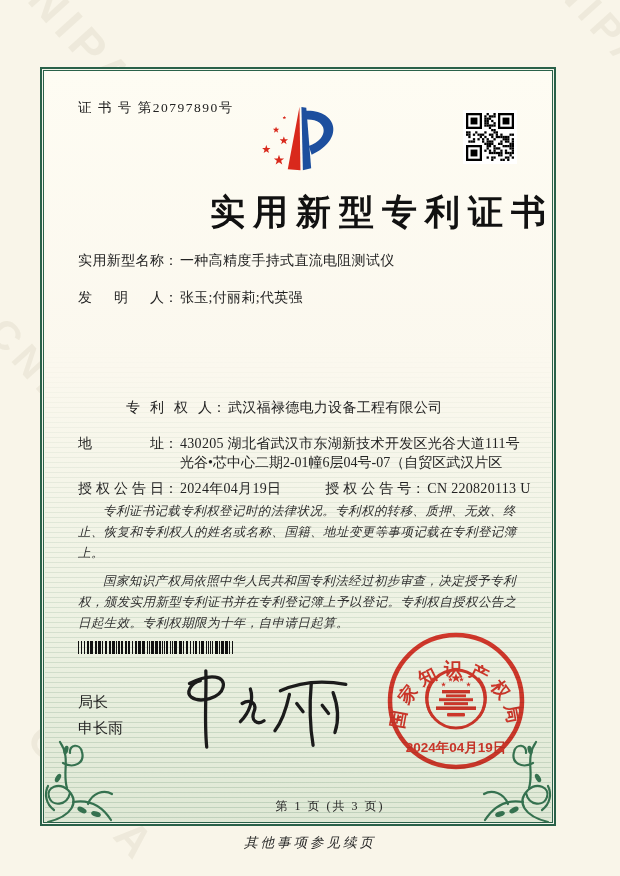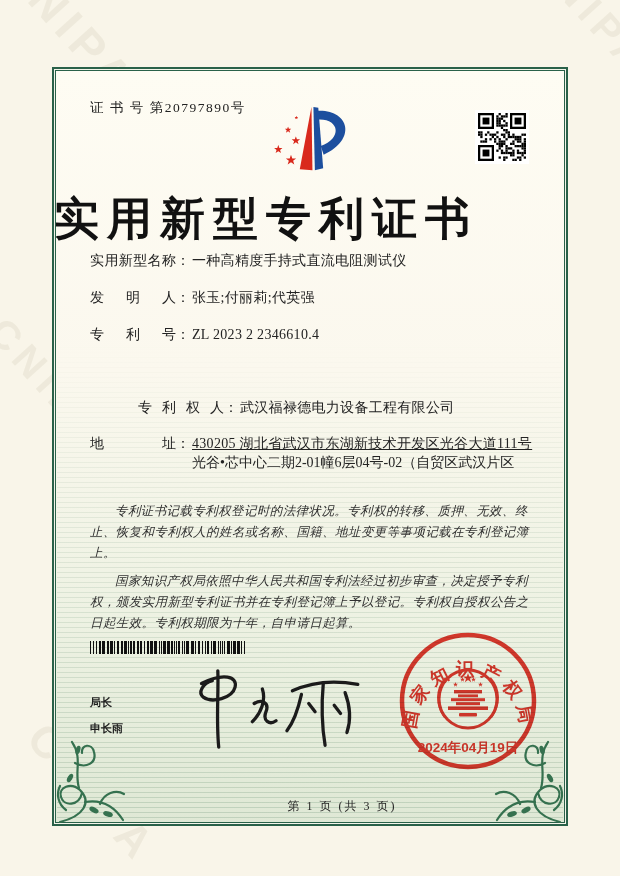--- a/index.html
+++ b/index.html
@@ -8,50 +8,50 @@
     background:#f9f5e9;
     font-family:"Liberation Serif","DejaVu Serif",serif;
     color:#1c1c1c;
   }
   .wm{
     position:absolute;font-family:"Liberation Sans","DejaVu Sans",sans-serif;
     font-weight:700;color:#e9e4d4;opacity:.65;letter-spacing:7px;
     transform:rotate(48deg);pointer-events:none;user-select:none;
   }
   .frame{
-    position:absolute;left:52px;top:67px;width:512px;height:755px;
+    position:absolute;left:40px;top:67px;width:512px;height:755px;
     border:2px solid #2a6149;
     box-shadow:inset 0 0 0 1px #f3f4e9, inset 0 0 0 2px #2a6149;
     background:linear-gradient(180deg,#fefcf3 0%,#fbf8ee 40%,#eef2e3 72%,#dfe8d5 100%);
   }
   .lines{
     position:absolute;inset:3px;pointer-events:none;
     background:repeating-linear-gradient(180deg, rgba(96,140,110,.25) 0 1px, rgba(96,140,110,0) 1px 5px);
     -webkit-mask-image:linear-gradient(180deg, transparent 0 36%, rgba(0,0,0,.45) 58%, #000 100%);
     mask-image:linear-gradient(180deg, transparent 0 36%, rgba(0,0,0,.45) 58%, #000 100%);
   }
   .certno{position:absolute;left:36px;top:30px;font-size:13.5px;letter-spacing:1.5px;color:#222;}
   .logo{position:absolute;left:206px;top:33px;width:100px;height:78px;}
   .qr{position:absolute;left:421px;top:41px;width:54px;height:54px;background:#fff;padding:3px;box-sizing:border-box;}
   .title{
-    position:absolute;left:0;top:120px;width:100%;text-align:left;
-    font-size:45px;font-weight:700;letter-spacing:8px;color:#111;
+    position:absolute;left:0;top:120px;width:100%;text-align:right;
+    font-size:35px;font-weight:700;letter-spacing:8px;color:#111;
   }
   .fieldrow{position:absolute;left:36px;font-size:14px;white-space:nowrap;color:#232323;}
   .flabel{display:inline-block;width:86px;text-align:justify;text-align-last:justify;vertical-align:top;}
   .fcolon{display:inline-block;width:16px;}
   .fvalue{letter-spacing:.3px;}
   .addr2{position:absolute;left:138px;font-size:14px;color:#232323;white-space:nowrap;}
   .grantright{margin-left:44px;}
   .paras{position:absolute;left:36px;top:432px;width:442px;font-size:12.5px;line-height:21px;
     font-style:italic;color:#303030;letter-spacing:.4px;}
   .paras p{margin:0 0 7px 0;text-indent:2em;}
   .barcode{position:absolute;left:36px;top:572px;width:158px;height:13px;}
   .officer{position:absolute;left:36px;top:620px;font-family:"Liberation Sans","DejaVu Sans",sans-serif;
-    font-size:11px;font-weight:700;color:#1f1f1f;line-height:26px;}
+    font-size:15px;font-weight:400;color:#1f1f1f;line-height:26px;}
   .sig{position:absolute;left:122px;top:592px;width:200px;height:95px;}
   .seal{position:absolute;left:343px;top:561px;width:142px;height:142px;mix-blend-mode:multiply;opacity:.93;}
   .pagenum{position:absolute;left:0;top:729px;width:100%;text-align:center;font-size:12px;color:#222;letter-spacing:2px;margin-left:32px;}
   .flourish{position:absolute;width:78px;height:96px;bottom:-2px;}
   .flourish.fl{left:-4px;}
   .flourish.fr{right:-4px;transform:scaleX(-1);}
   .continuation{position:absolute;left:0;top:834px;width:100%;text-align:center;
     font-size:13.5px;font-style:italic;letter-spacing:3px;color:#2a2a2a;}
 </style>
 </head>
@@ -226,30 +226,30 @@
       </svg>
 
     <div class="title">实用新型专利证书</div>
 
     <div class="fieldrow" style="top:183px;">
       <span class="flabel">实用新型名称</span><span class="fcolon">：</span><span class="fvalue">一种高精度手持式直流电阻测试仪</span>
     </div>
     <div class="fieldrow" style="top:220px;">
       <span class="flabel">发明人</span><span class="fcolon">：</span><span class="fvalue">张玉;付丽莉;代英强</span>
     </div>
-    <div class="fieldrow" style="top:257px;">
-      <span class="flabel">专利号</span><span class="fcolon">：</span><span class="fvalue">ZL 2023 2 2346610.4</span>
-    </div>
     <div class="fieldrow" style="top:330px;margin-left:48px;">
       <span class="flabel">专利权人</span><span class="fcolon">：</span><span class="fvalue">武汉福禄德电力设备工程有限公司</span>
     </div>
-    <div class="fieldrow" style="top:366px;text-decoration:underline;">
+    <div class="fieldrow" style="top:366px;">
       <span class="flabel">地址</span><span class="fcolon">：</span><span class="fvalue">430205 湖北省武汉市东湖新技术开发区光谷大道111号</span>
     </div>
-    <div class="addr2" style="top:385px;">光谷•芯中心二期2-01幢6层04号-02（自贸区武汉片区</div>
+    <div class="addr2" style="top:385px;">光谷•芯中心二期2-01幢6层04号-07（自贸区武汉片区</div>
+    <div class="fieldrow" style="top:411px;">
+      <span class="flabel">授权公告日</span><span class="fcolon">：</span><span class="fvalue">2024年04月19日</span><span class="flabel grantright">授权公告号</span><span class="fcolon">：</span><span class="fvalue">CN 220820113 U</span>
+    </div>
 
     <div class="paras">
       <p>专利证书记载专利权登记时的法律状况。专利权的转移、质押、无效、终止、恢复和专利权人的姓名或名称、国籍、地址变更等事项记载在专利登记簿上。</p>
       <p>国家知识产权局依照中华人民共和国专利法经过初步审查，决定授予专利权，颁发实用新型专利证书并在专利登记簿上予以登记。专利权自授权公告之日起生效。专利权期限为十年，自申请日起算。</p>
     </div>
 
     <svg class="barcode" id="bar-svg" viewBox="0 0 158 13" preserveAspectRatio="none">
         <rect x="0" y="0" width="1" height="13" fill="#111"></rect>
         <rect x="3" y="0" width="1" height="13" fill="#111"></rect>
         <rect x="6" y="0" width="1" height="13" fill="#111"></rect>
@@ -379,13 +379,14 @@
         <ellipse cx="44" cy="80" rx="5" ry="2.6" transform="rotate(28 44 80)"></ellipse>
         <ellipse cx="58" cy="84" rx="5" ry="2.6" transform="rotate(18 58 84)"></ellipse>
         <ellipse cx="20" cy="48" rx="4.6" ry="2.4" transform="rotate(-60 20 48)"></ellipse>
         <ellipse cx="28" cy="20" rx="4.4" ry="2.3" transform="rotate(-75 28 20)"></ellipse>
       </g>
     </svg>
 
     <div class="pagenum">第 1 页 (共 3 页)</div>
   </div>
 
+  <div class="continuation">其他事项参见续页</div>
 </div>
 
 </body></html>

